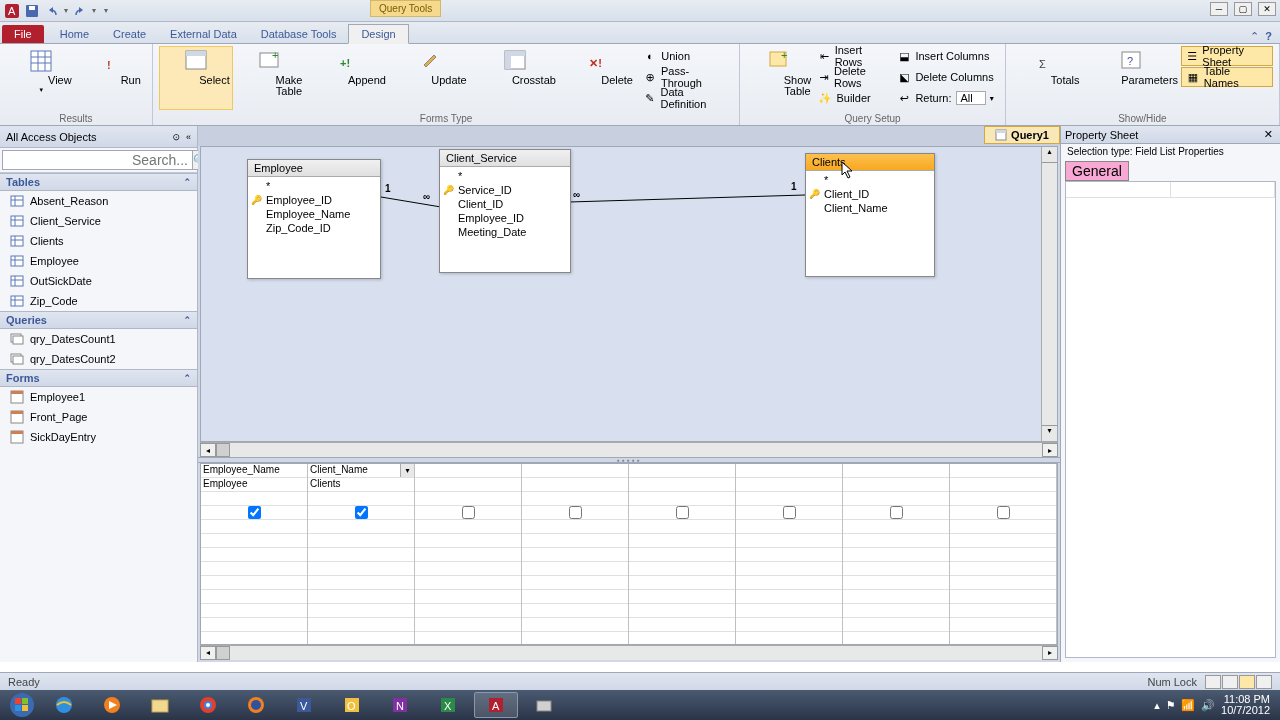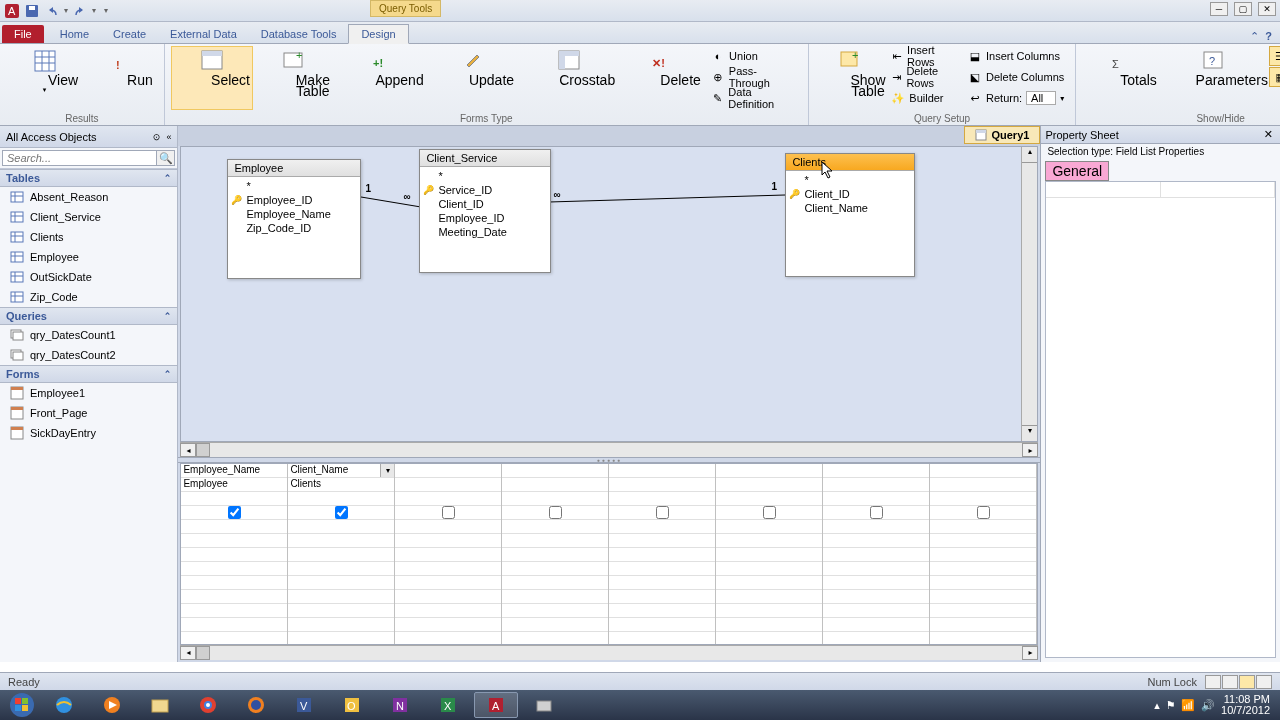--- a/index.html
+++ b/index.html
@@ -22,35 +22,35 @@
 .help-icons { margin-left: auto; padding-right: 8px; display: flex; gap: 6px; color: #3b5998; }
 
 
 .ribbon { height: 82px; background: linear-gradient(#f4f6fa, #e8ecf2); border-bottom: 1px solid #a0a8b8; display: flex; }
 .ribbon-group { border-right: 1px solid #c0c8d8; padding: 2px 6px 0 6px; display: flex; flex-direction: column; position: relative; }
 .ribbon-group-label { position: absolute; bottom: 1px; left: 0; right: 0; text-align: center; font-size: 10px; color: #666; }
 .ribbon-items { display: flex; gap: 2px; height: 64px; }
 .rbtn-big { display: flex; flex-direction: column; align-items: center; justify-content: flex-start; padding: 2px 4px; cursor: pointer; min-width: 36px; border: 1px solid transparent; }
 .rbtn-big.selected { border: 1px solid #f0c860; background: #fde8b8; }
 .rbtn-icon { width: 24px; height: 24px; display: flex; align-items: center; justify-content: center; margin-bottom: 2px; }
-.rbtn-label { font-size: 14px; text-align: center; line-height: 11px; margin-left: 37px; }
+.rbtn-label { font-size: 11px; text-align: center; line-height: 11px; margin-left: 37px; }
 .rbtn-small-col { display: flex; flex-direction: column; gap: 1px; }
 .rbtn-small { display: flex; align-items: center; gap: 4px; padding: 1px 4px; cursor: pointer; font-size: 10px; height: 20px; border: 1px solid transparent; }
 .rbtn-small-icon { width: 14px; height: 14px; display: flex; align-items: center; justify-content: center; }
 .rbtn-small.toggled { background: #fde8a8; border: 1px solid #d4a840; }
 
 
 .main-area { display: flex; height: 536px; }
 
 
 .nav-pane { width: 198px; border-right: 1px solid #b0b8c8; background: #f4f6fa; display: flex; flex-direction: column; }
 .nav-header { height: 22px; background: linear-gradient(#e0e6f0, #d0d8e8); border-bottom: 1px solid #b0b8c8; display: flex; align-items: center; padding: 0 6px; }
 .nav-header-title { flex: 1; font-size: 11px; }
 .nav-search { display: flex; padding: 2px; border-bottom: 1px solid #c0c8d8; }
-.nav-search input { flex: 1; border: 1px solid #a0a8b8; padding: 1px 4px; font-size: 11px; font-style: italic; color: #999; }
+.nav-search input { flex: 1; border: 1px solid #a0a8b8; padding: 1px 4px; font-size: 14px; color: #999; text-align: right; }
 .nav-search-btn { width: 18px; border: 1px solid #a0a8b8; border-left: none; background: #f0f0f0; display: flex; align-items: center; justify-content: center; cursor: pointer; }
 .nav-section-hdr { background: linear-gradient(#e0e6f0, #d0d8e8); border-top: 1px solid #b0b8c8; border-bottom: 1px solid #b0b8c8; padding: 2px 6px; font-weight: bold; color: #3b5998; display: flex; align-items: center; }
 .nav-section-hdr .caret { margin-left: auto; font-size: 9px; }
 .nav-item { display: flex; align-items: center; gap: 6px; padding: 3px 10px; cursor: pointer; }
 .nav-item-icon { width: 14px; height: 14px; }
 
 
 .doc-area { flex: 1; display: flex; flex-direction: column; background: #d0d8e8; }
 .doc-tabs { height: 20px; display: flex; align-items: flex-end; background: #c8d0e0; padding-left: 4px; flex-direction: column; }
 .doc-tab { background: #f8e8b8; border: 1px solid #d4a840; padding: 2px 10px; display: flex; align-items: center; gap: 4px; font-size: 11px; }

